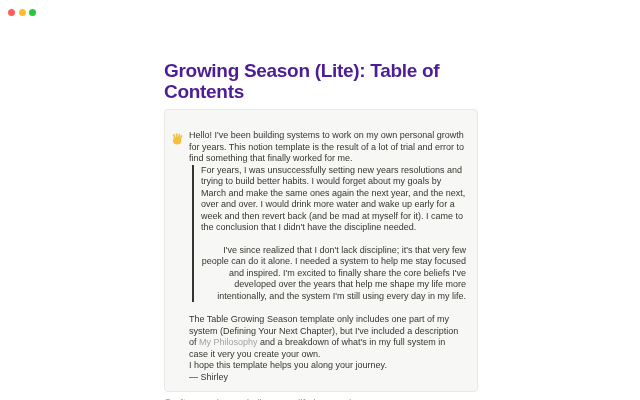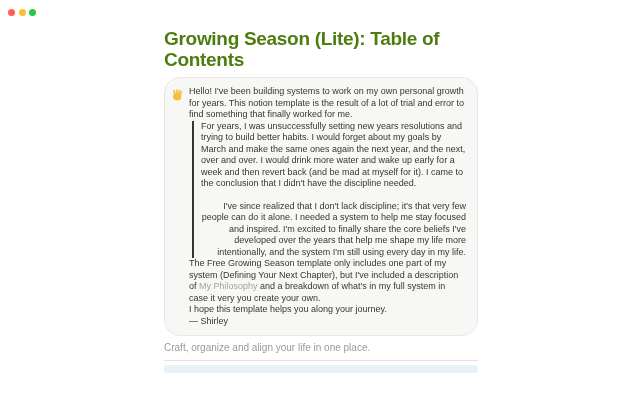--- a/index.html
+++ b/index.html
@@ -14,47 +14,47 @@
   
   .titlebar { position: absolute; top: 0; left: 0; width: 640px; height: 26px; background: #ffffff; }
   .traffic { position: absolute; top: 9px; width: 7px; height: 7px; border-radius: 50%; }
   .t-red    { left: 8px;  background: #fe5f57; }
   .t-yellow { left: 18.5px; background: #ffbd2e; }
   .t-green  { left: 29px; background: #27c93f; }
 
   
   .content { position: absolute; top: 0; left: 164px; width: 314px; }
   .page-title {
-    margin-top: 28px;
+    margin-top: 60px;
     font-size: 19px;
     line-height: 21px;
     font-weight: 700;
     letter-spacing: -0.3px;
-    color: #4d7c0f;
+    color: #4c1d95;
   }
 
   
   .callout {
     margin-top: 7px;
     background: #f7f7f5;
     border: 1px solid #e9e8e6;
-    border-radius: 16px;
-    padding: 8px 11px 8px 6px;
+    border-radius: 4px;
+    padding: 20px 11px 8px 6px;
     display: flex;
     align-items: flex-start;
     gap: 6px;
   }
   .callout-icon { flex: 0 0 12px; width: 12px; height: 12px; margin-top: 1px; }
   .callout-body { flex: 1; font-size: 9px; line-height: 11.5px; color: #37352f; }
   .callout-body p { margin: 0; }
   .p-gap   { margin-top: 0; }
   .quote {
     border-left: 2px solid #37352f;
     padding-left: 7px;
-    margin: 0 0 0 3px;
+    margin: 0 0 12px 3px;
   }
   .quote p + p { margin-top: 11px; text-align: right; }
   .after-quote { margin-top: 13px; }
   .hope-line { margin-top: 5px; }
   .signature { margin-top: 5px; }
 
   a.inline-link, .inline-link {
     color: #a3a29e;
     text-decoration-color: rgba(55,53,47,0.25);
     cursor: pointer;
@@ -111,21 +111,21 @@
           <ellipse cx="8.2" cy="10.2" rx="5.6" ry="5.0"></ellipse>
         </g>
       </svg>
     </span>
     <div class="callout-body">
       <p class="p-gap">Hello! I've been building systems to work on my own personal growth for years. This notion template is the result of a lot of trial and error to find something that finally worked for me.</p>
       <blockquote class="quote">
         <p>For years, I was unsuccessfully setting new years resolutions and trying to build better habits. I would forget about my goals by March and make the same ones again the next year, and the next, over and over. I would drink more water and wake up early for a week and then revert back (and be mad at myself for it). I came to the conclusion that I didn't have the discipline needed.</p>
         <p>I've since realized that I don't lack discipline; it's that very few people can do it alone. I needed a system to help me stay focused and inspired. I'm excited to finally share the core beliefs I've developed over the years that help me shape my life more intentionally, and the system I'm still using every day in my life.</p>
       </blockquote>
-      <p class="after-quote"><span>The Free Growing Season template only includes one part of my system (Defining Your Next Chapter), but I've included a description of </span><span class="inline-link">My Philosophy</span><span> and a breakdown of what's in my full system in case it very you create your own.</span></p>
+      <p class="after-quote"><span>The Table Growing Season template only includes one part of my system (Defining Your Next Chapter), but I've included a description of </span><span class="inline-link">My Philosophy</span><span> and a breakdown of what's in my full system in case it very you create your own.</span></p>
       <p class="hope-line">I hope this template helps you along your journey.</p>
       <p class="signature">— Shirley</p>
     </div>
   </div>
 
   <p class="tagline">Craft, organize and align your life in one place.</p>
 
   <div class="divider"></div>
 
   <div class="banner">

